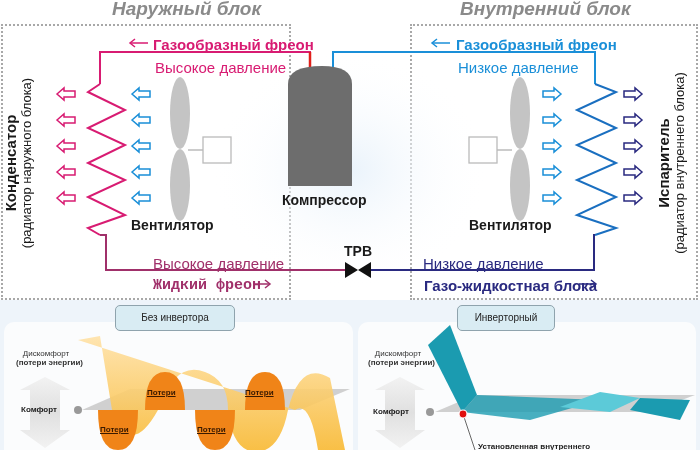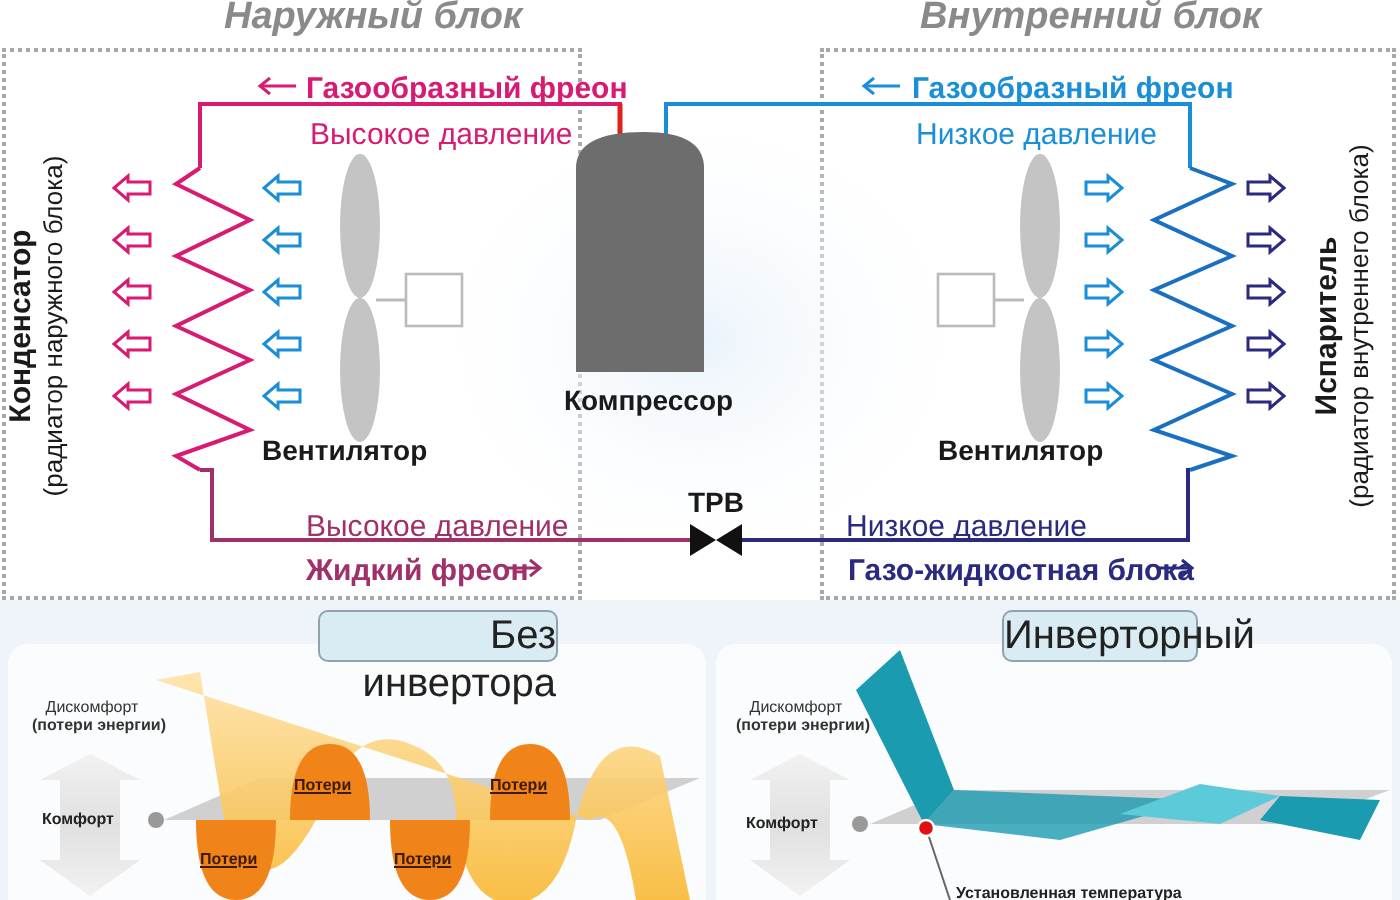--- a/index.html
+++ b/index.html
@@ -8,21 +8,21 @@
   .dash-box { position:absolute; border:2px dotted #a8a8a8; box-sizing:border-box; }
   .lbl { position:absolute; white-space:nowrap; font-size:15px; }
   .lbl-b { font-weight:bold; }
   .big { position:absolute; font-weight:bold; font-size:14px; color:#1a1a1a; white-space:nowrap; }
   .vert { position:absolute; transform:rotate(-90deg); transform-origin:center center; white-space:nowrap; text-align:center; color:#1a1a1a; }
   .vert .t1 { display:block; font-weight:bold; font-size:15px; line-height:17px; }
   .vert .t2 { display:block; font-size:13px; line-height:15px; }
   svg { position:absolute; left:0; top:0; }
   .bottom-bg { position:absolute; left:0; top:300px; width:700px; height:150px; background:#eef4fa; }
   .panel { position:absolute; top:322px; height:140px; background:#fbfcfd; border-radius:10px; }
-  .mode-btn { position:absolute; top:305px; height:26px; background:#d9ecf3; border:1.5px solid #8fa3ad; border-radius:5px; box-sizing:border-box; font-size:20px; color:#222; text-align:right; line-height:24px;margin-left:44px; }
+  .mode-btn { position:absolute; top:305px; height:26px; background:#d9ecf3; border:1.5px solid #8fa3ad; border-radius:5px; box-sizing:border-box; font-size:10px; color:#222; text-align:center; line-height:24px; }
   .small-lbl { position:absolute; font-size:8px; color:#333; white-space:nowrap; text-align:center; line-height:9px; }
   .comfort { position:absolute; font-size:8px; font-weight:bold; color:#222; }
   .loss { position:absolute; font-size:8px; font-weight:bold; color:#3a1a00;text-decoration:underline; }
 </style>
 </head>
 <body>
 
 <div class="block-title" style="left:112px;">Наружный блок</div>
 <div class="block-title" style="left:460px;">Внутренний блок</div>
 
@@ -95,21 +95,21 @@
   <polyline points="437,39 432,43 437,47" fill="none" stroke="#1a8fd8" stroke-width="1.5"></polyline>
   <line x1="253" y1="284" x2="270" y2="284" stroke="#a0306a" stroke-width="1.5"></line>
   <polyline points="265,280 270,284 265,288" fill="none" stroke="#a0306a" stroke-width="1.5"></polyline>
   <line x1="579" y1="284" x2="596" y2="284" stroke="#2a2a80" stroke-width="1.5"></line>
   <polyline points="591,280 596,284 591,288" fill="none" stroke="#2a2a80" stroke-width="1.5"></polyline>
 </svg>
 
 <div class="lbl lbl-b" style="left:153px; top:36px; color:#d81b72;">Газообразный фреон</div>
 <div class="lbl" style="left:155px; top:59px; color:#d81b72;">Высокое давление</div>
 <div class="lbl" style="left:153px; top:255px; color:#a0306a;">Высокое давление</div>
-<div class="lbl lbl-b" style="left:153px; top:277px; color:#a0306a;">Жидкий фреон</div>
+<div class="lbl lbl-b" style="left:153px; top:277px; color:#a0306a;font-family:Liberation Mono, monospace;">Жидкий фреон</div>
 <div class="big" style="left:131px; top:217px;">Вентилятор</div>
 <div class="big" style="left:260px; top:192px;margin-left:22px;">Компрессор</div>
 <div class="big" style="left:344px; top:243px;">ТРВ</div>
 
 <div class="lbl lbl-b" style="left:456px; top:36px; color:#1a8fd8;">Газообразный фреон</div>
 <div class="lbl" style="left:458px; top:59px; color:#1a8fd8;">Низкое давление</div>
 <div class="lbl" style="left:423px; top:255px; color:#2a2a80;">Низкое давление</div>
 <div class="lbl lbl-b" style="left:424px; top:277px; color:#2a2a80;">Газо-жидкостная блока</div>
 <div class="big" style="left:469px; top:217px;">Вентилятор</div>
 
@@ -172,13 +172,13 @@
 <div class="loss" style="left:147px; top:388px;">Потери</div>
 <div class="loss" style="left:245px; top:388px;">Потери</div>
 <div class="loss" style="left:100px; top:425px;">Потери</div>
 <div class="loss" style="left:197px; top:425px;">Потери</div>
 
 <div class="small-lbl" style="left:368px; top:349px; width:60px;">
   <div>Дискомфорт</div>
   <div style="font-weight:bold;">(потери энергии)</div>
 </div>
 <div class="comfort" style="left:373px; top:407px;">Комфорт</div>
-<div class="comfort" style="left:478px; top:442px;">Установленная температура</div>
+<div class="comfort" style="left:478px; top:442px;">Установленная внутреннего</div>
 
 </body></html>

